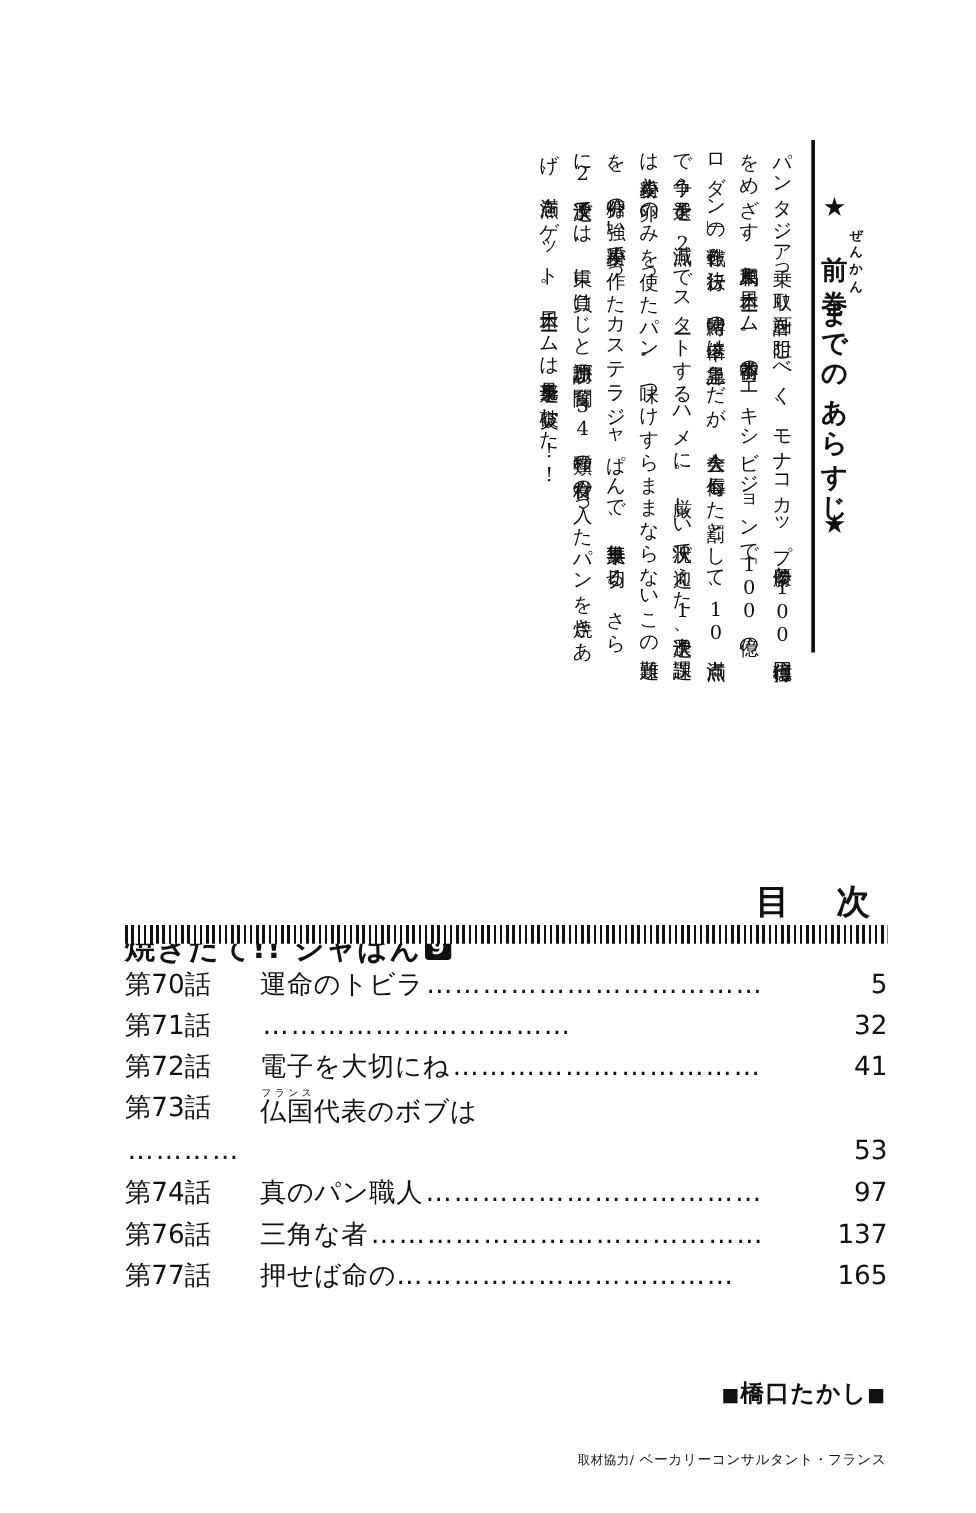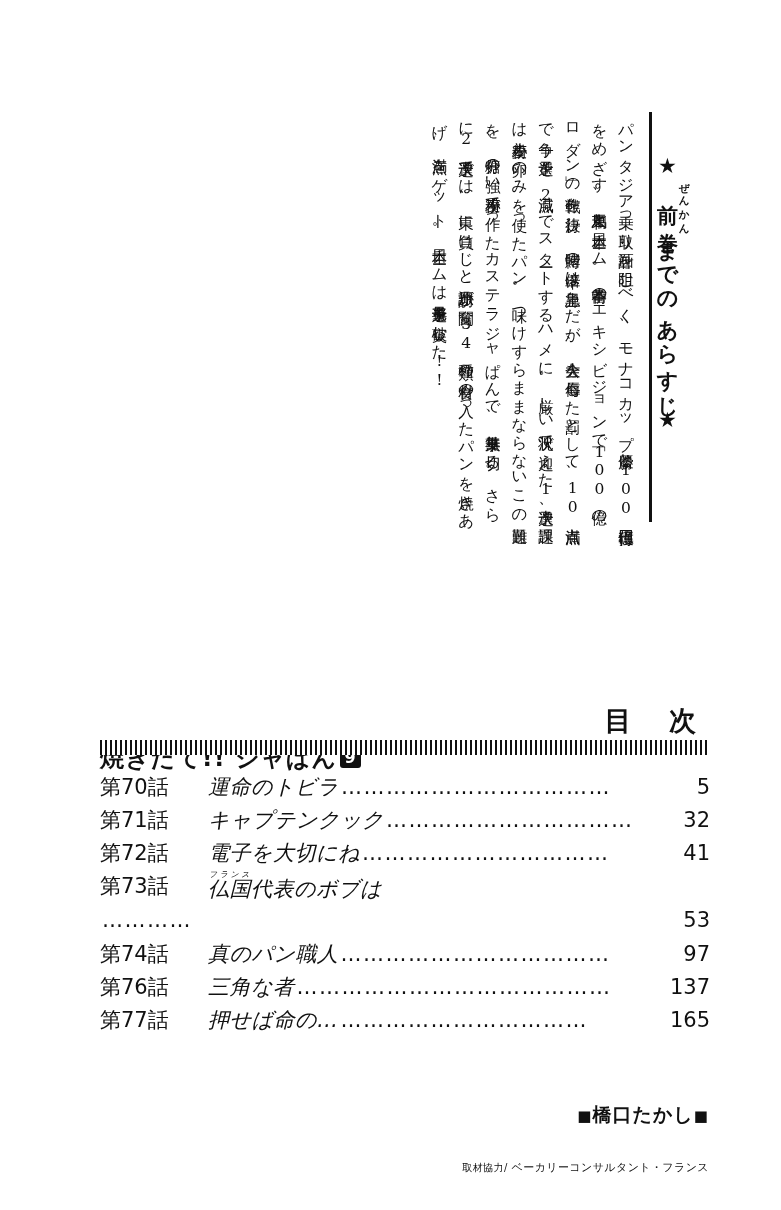--- a/index.html
+++ b/index.html
@@ -141,21 +141,20 @@
     font-weight: normal;
     font-size: 21px;
     letter-spacing: 0px;
     font-family: "DejaVu Sans", "Liberation Sans", sans-serif;
   }
   .ch-title {
     font-size: 21px;
     letter-spacing: 0.5px;
     font-family: "DejaVu Sans", "Liberation Sans", sans-serif;
     position: relative;
-    font-style: italic;
   }
   .ch-title ruby rt {
     font-size: 8px;
   }
   .dots {
     flex: 1 1 auto;
     overflow: hidden;
     white-space: nowrap;
     font-size: 21px;
     letter-spacing: 1.5px;
@@ -225,21 +224,20 @@
 
   <div class="toc-row">
     <span class="ch-num">第70話</span>
     <span class="ch-title">運命のトビラ</span>
     <span class="dots">………………………………</span>
     <span class="pg">5</span>
   </div>
 
   <div class="toc-row">
     <span class="ch-num">第71話</span>
-    <span class="ch-title">キャプテンクック</span>
     <span class="dots">……………………………</span>
     <span class="pg">32</span>
   </div>
 
   <div class="toc-row">
     <span class="ch-num">第72話</span>
     <span class="ch-title">電子を大切にね</span>
     <span class="dots">……………………………</span>
     <span class="pg">41</span>
   </div>

